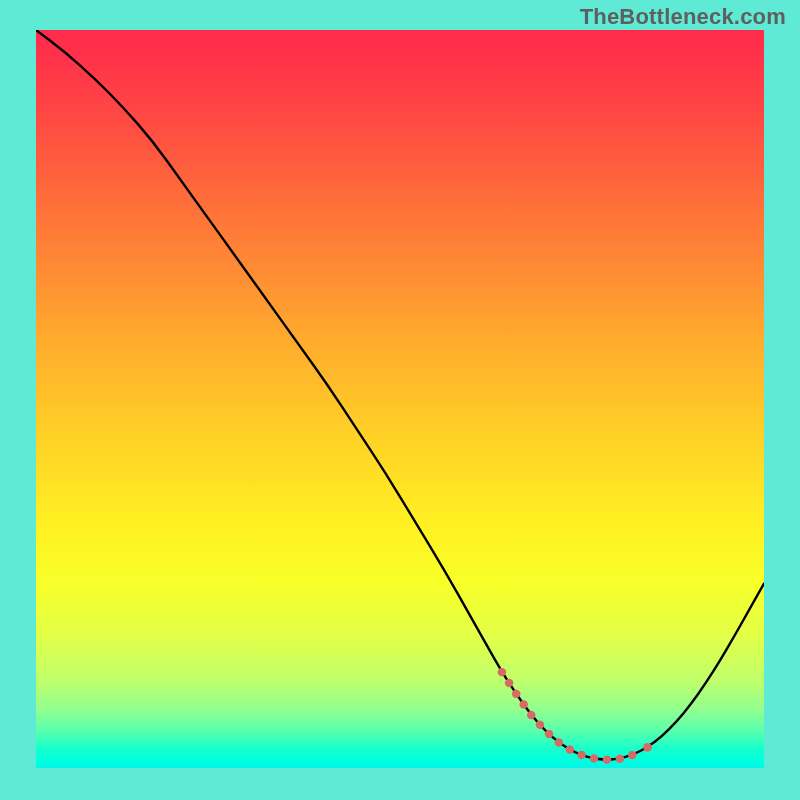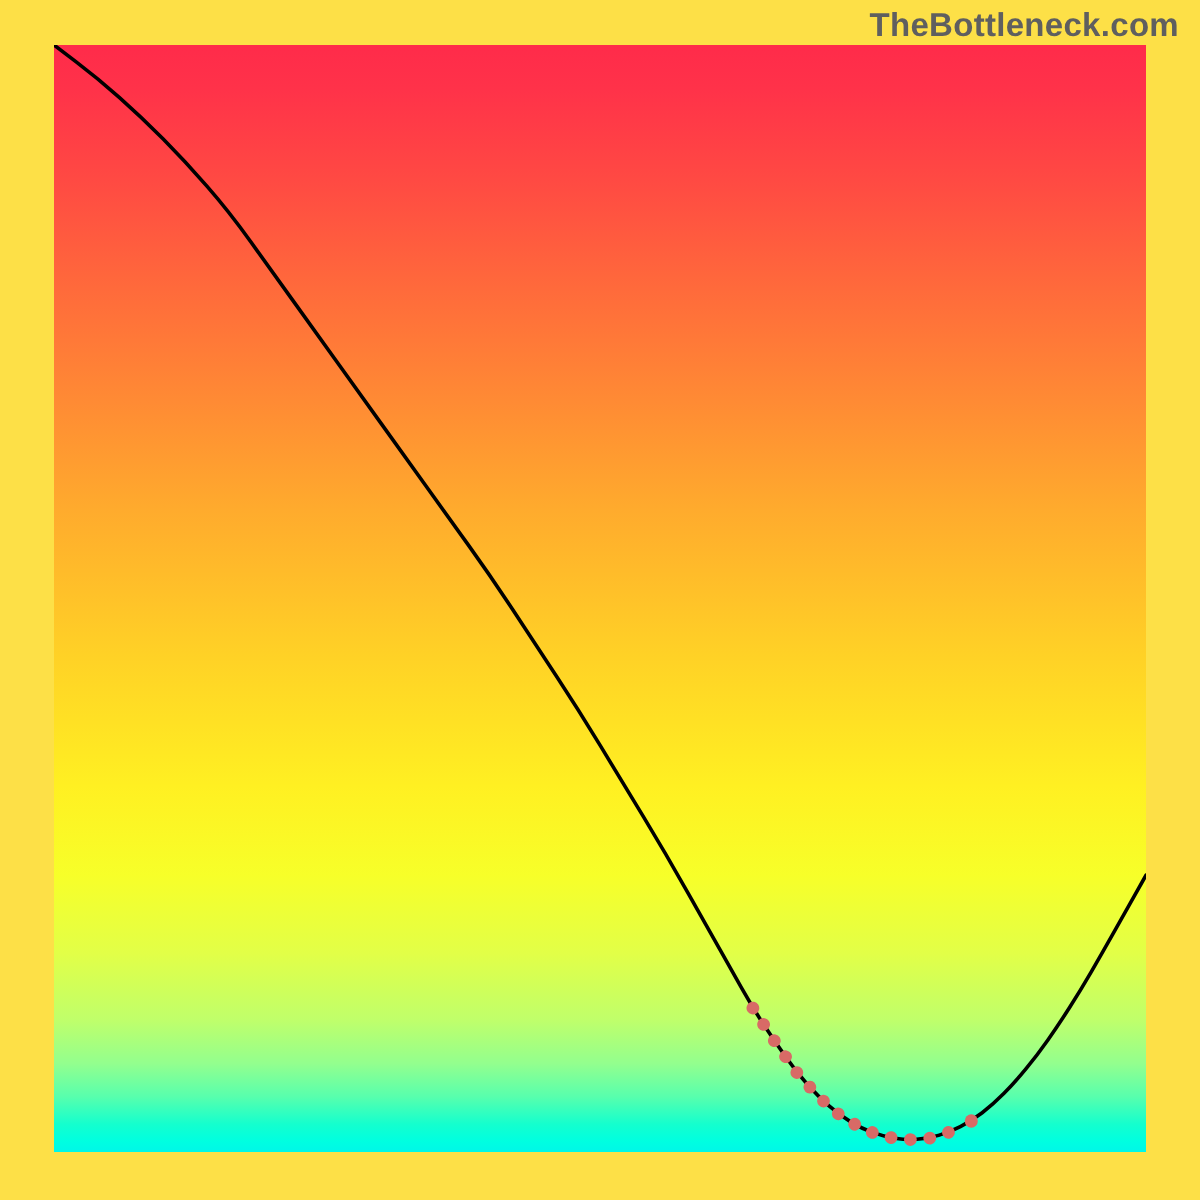--- a/index.html
+++ b/index.html
@@ -8,21 +8,21 @@
     width: 800px;
     height: 800px;
     background: #000;
     overflow: hidden;
     font-family: Arial, Helvetica, sans-serif;
   }
   .frame {
     position: relative;
     width: 800px;
     height: 800px;
-    background: #fde047;
+    background: #5eead4;
   }
   .watermark {
     position: absolute;
     top: 4px;
     right: 14px;
     color: #5f5f5f;
     font-size: 22px;
     font-weight: 600;
     letter-spacing: 0.2px;
     z-index: 10;

